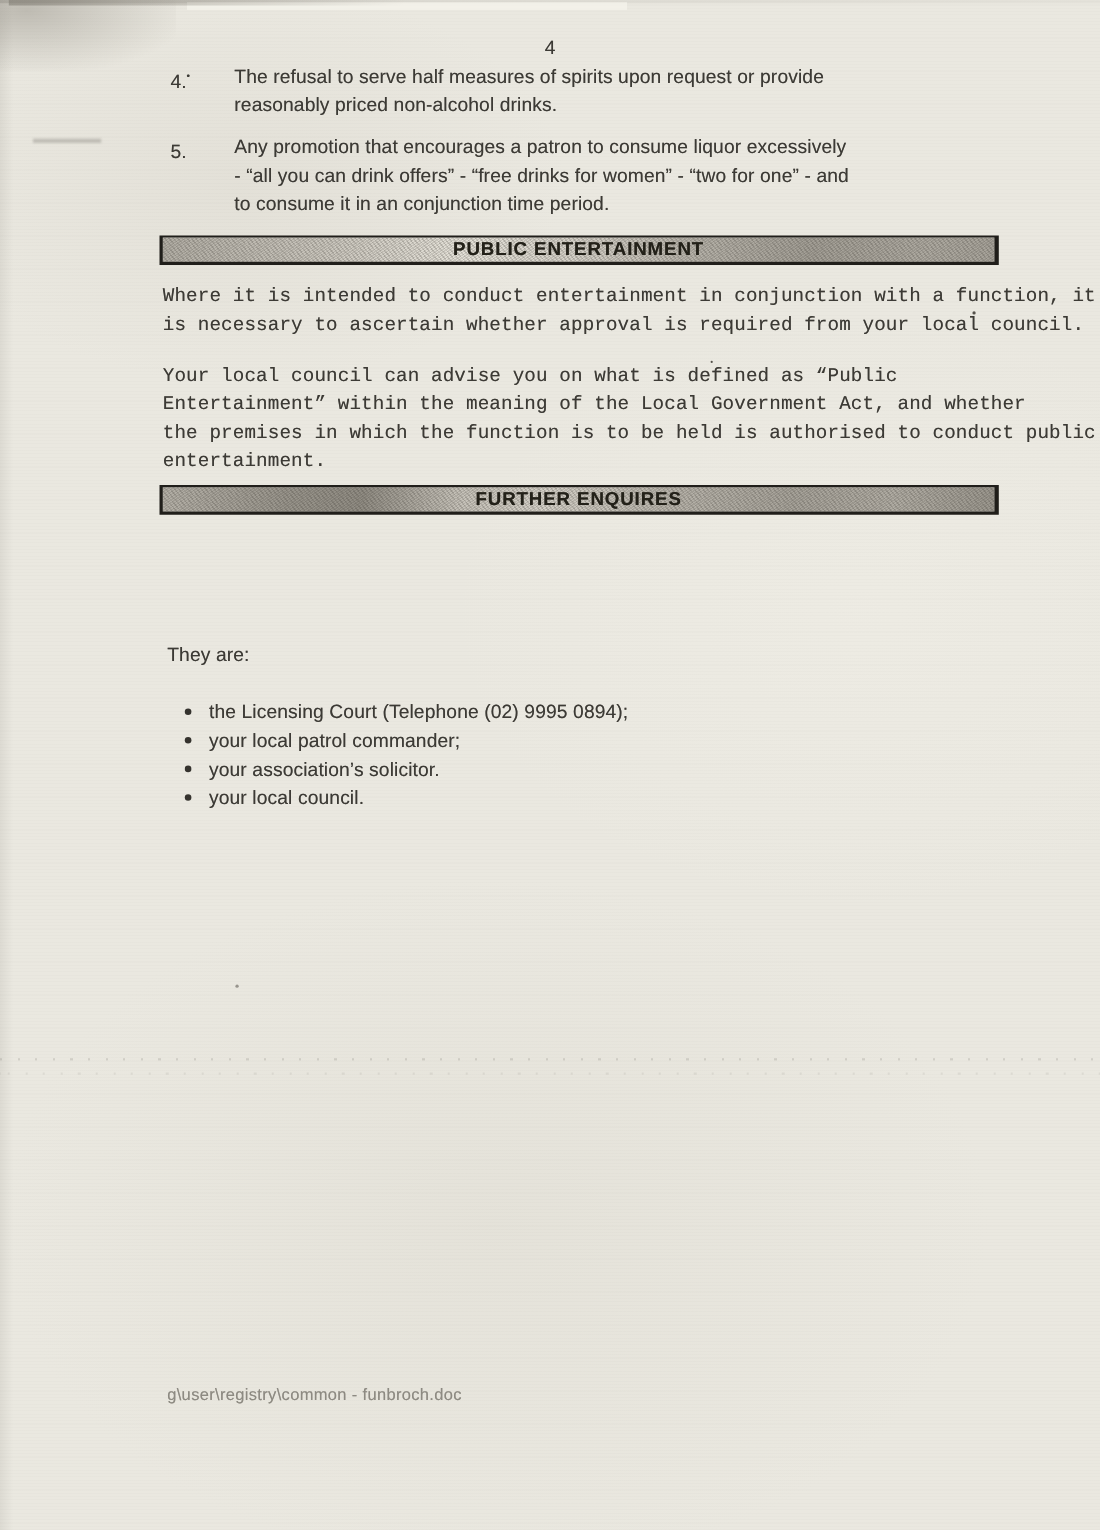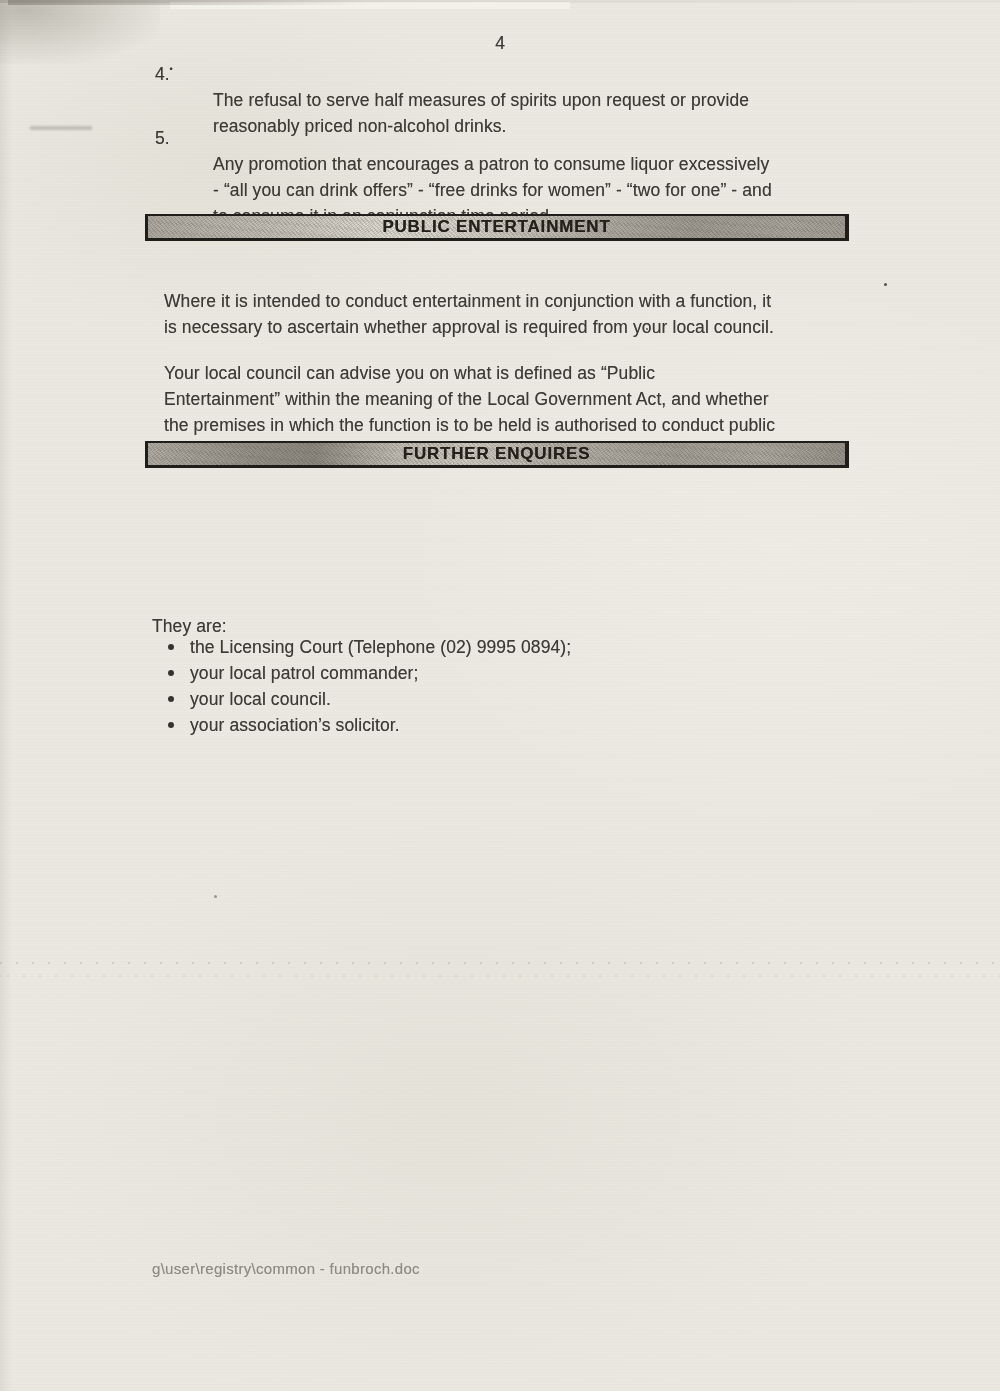--- a/index.html
+++ b/index.html
@@ -34,33 +34,33 @@
   .speck.s1{left:884px;top:283px;width:3px;height:3px;}
   .speck.s2{left:646px;top:328px;width:2px;height:2px;}
   .speck.s3{left:214px;top:895px;width:3px;height:3px;opacity:.55;}
   .noise-row{position:absolute;left:0;width:1000px;height:2px;opacity:.5;
     background:repeating-linear-gradient(90deg, rgba(90,86,78,.35) 0 2px, transparent 2px 16px);}
   .noise-row.r1{top:962px;}
   .noise-row.r2{top:975px;opacity:.28;background-position:7px 0;}
 
   
   .txt{font-size:17.5px;line-height:26px;letter-spacing:.1px;white-space:pre;
-       text-shadow:0 0 .5px rgba(62,60,54,.55);margin-top:31px;}
+       text-shadow:0 0 .5px rgba(62,60,54,.55);}
   .page-number{position:absolute;top:32px;left:0;width:1000px;text-align:center;
        font-size:17.5px;line-height:22px;text-shadow:0 0 .5px rgba(62,60,54,.55);}
   .num-item{position:absolute;left:0;width:1000px;}
   .num-item .marker{position:absolute;left:155px;top:0;font-size:17.5px;line-height:26px;
        text-shadow:0 0 .5px rgba(62,60,54,.55);}
   .num-item .marker sup{font-size:9px;vertical-align:8px;letter-spacing:0;}
   .num-item .item-text{position:absolute;left:213px;top:0;}
-  .para{position:absolute;left:164px;}
+  .para{position:absolute;left:148px;font-family:Liberation Mono, monospace;}
   .intro{position:absolute;left:152px;}
 
   
-  .banner{position:absolute;left:145px;width:704px;height:27px;box-sizing:border-box;
+  .banner{position:absolute;left:145px;width:763px;height:27px;box-sizing:border-box;
     border:solid #201e1a;border-width:2px 4px 3px 3px;
     display:flex;align-items:center;justify-content:center;}
   .banner-label{font-weight:bold;font-size:17px;letter-spacing:.8px;color:#232119;
     text-shadow:0 0 .6px rgba(35,33,25,.7);}
   .banner-pe{top:214px;background-image:
     repeating-linear-gradient(48deg, rgba(55,51,45,.16) 0 1px, rgba(255,255,255,0) 1px 3px),
     repeating-linear-gradient(-33deg, rgba(55,51,45,.14) 0 1px, rgba(255,255,255,0) 1px 2px),
     linear-gradient(90deg,#b0aca3 0%,#c9c5bc 20%,#e3e0d7 36%,#d2cec5 50%,#b4b0a7 64%,#a19d94 78%,#aca89f 92%,#a5a198 100%);}
   .banner-fe{top:441px;background-image:
     repeating-linear-gradient(48deg, rgba(55,51,45,.16) 0 1px, rgba(255,255,255,0) 1px 3px),
@@ -123,19 +123,19 @@
   <div class="banner banner-fe">
     <span class="banner-label">FURTHER ENQUIRES</span>
   </div>
 
 
   <div class="intro txt" style="top:582px">They are:</div>
 
   <ul class="bullets">
     <li><span class="dot"></span><span>the Licensing Court (Telephone (02) 9995 0894);</span></li>
     <li><span class="dot"></span><span>your local patrol commander;</span></li>
+    <li><span class="dot"></span><span>your association’s solicitor.</span></li>
     <li><span class="dot"></span><span>your local council.</span></li>
-    <li><span class="dot"></span><span>your association’s solicitor.</span></li>
   </ul>
 
   <div class="footer">g\user\registry\common - funbroch.doc</div>
 
 </div>
 
 </body></html>

